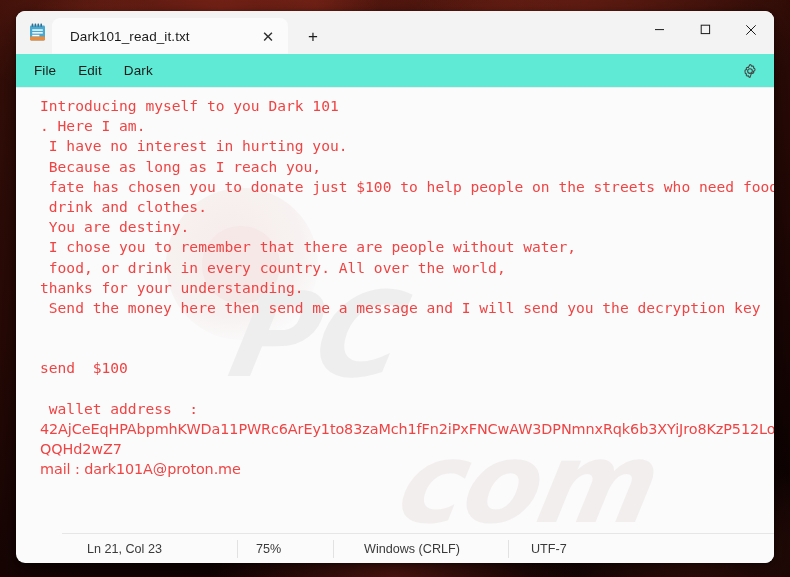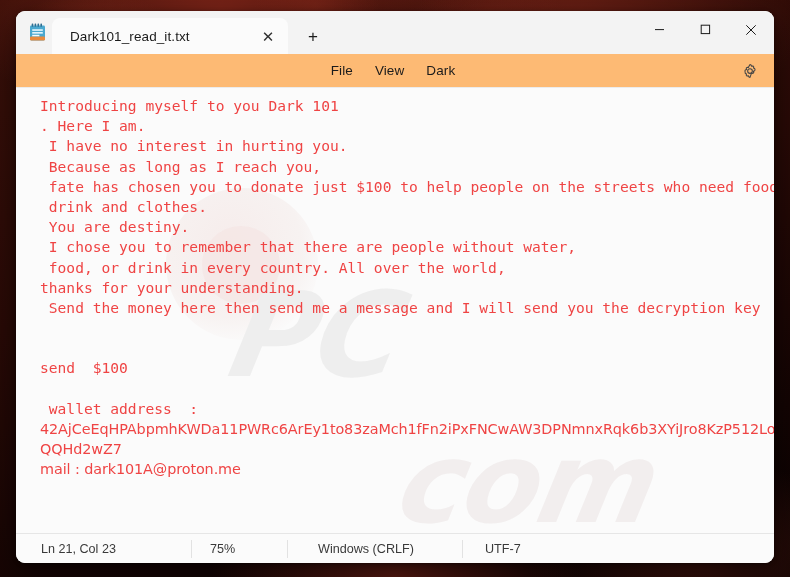--- a/index.html
+++ b/index.html
@@ -130,28 +130,27 @@
     display: flex;
     align-items: center;
     justify-content: center;
     color: #1b1b1b;
   }
   .wc-btn svg { display: block; }
 
   
   .menubar {
     height: 34px;
-    background: #fdba74;
-    display: flex;
-    align-items: center;
-    padding: 0 4px 0 0;
+    background: #5eead4;
+    display: flex;
+    align-items: center;
+    padding: 0 4px 0 7px;
     border-bottom: 1px solid #ececec;
     flex: none;
     position: relative;
-    justify-content: center;
   }
   .menu-item {
     font-size: 13.5px;
     color: #1b1b1b;
     padding: 5px 11px;
     border-radius: 4px;
     letter-spacing: .1px;
   }
   .settings-btn {
     position: absolute;
@@ -228,20 +227,21 @@
   
   .statusbar {
     height: 30px;
     background: #fbfbfb;
     border-top: 1px solid #e6e6e6;
     display: flex;
     align-items: center;
     font-size: 12.6px;
     color: #3a3a3a;
     flex: none;
+    margin-left: 46px;
   }
   .sb-cell {
     padding: 0 16px;
     height: 18px;
     display: flex;
     align-items: center;
   }
   .sb-pos      { width: 175px; padding-left: 25px; }
   .sb-zoom     { width: 96px;  border-left: 1px solid #e2e2e2; justify-content: flex-start; padding-left: 18px;}
   .sb-eol      { width: 175px; border-left: 1px solid #e2e2e2; justify-content: flex-start; padding-left: 30px;}
@@ -291,21 +291,21 @@
       <div class="wc-btn">
         <svg width="12" height="12" viewBox="0 0 12 12">
             <path d="M1.3 1.3l9.4 9.4M10.7 1.3l-9.4 9.4" stroke="#1b1b1b" stroke-width="1" fill="none"></path>
           </svg>
       </div>
     </div>
   </div>
 
   <div class="menubar">
     <div class="menu-item">File</div>
-    <div class="menu-item">View</div>
+    <div class="menu-item">Edit</div>
     <div class="menu-item">Dark</div>
 
     <div class="settings-btn">
       <svg width="16" height="16" viewBox="0 0 16 16" fill="none" stroke="#444" stroke-width="1.05">
         <circle cx="8" cy="8" r="2.35"></circle>
         <path d="M8 1.6l1.05.35.55 1.25 1.3-.3.85.85-.3 1.3 1.25.55.35 1.05-.35 1.05-1.25.55.3 1.3-.85.85-1.3-.3-.55 1.25L8 14.4l-1.05-.35-.55-1.25-1.3.3-.85-.85.3-1.3-1.25-.55L2.95 8l.35-1.05 1.25-.55-.3-1.3.85-.85 1.3.3.55-1.25z" stroke-linejoin="round"></path>
       </svg>
     </div>
   </div>
 

